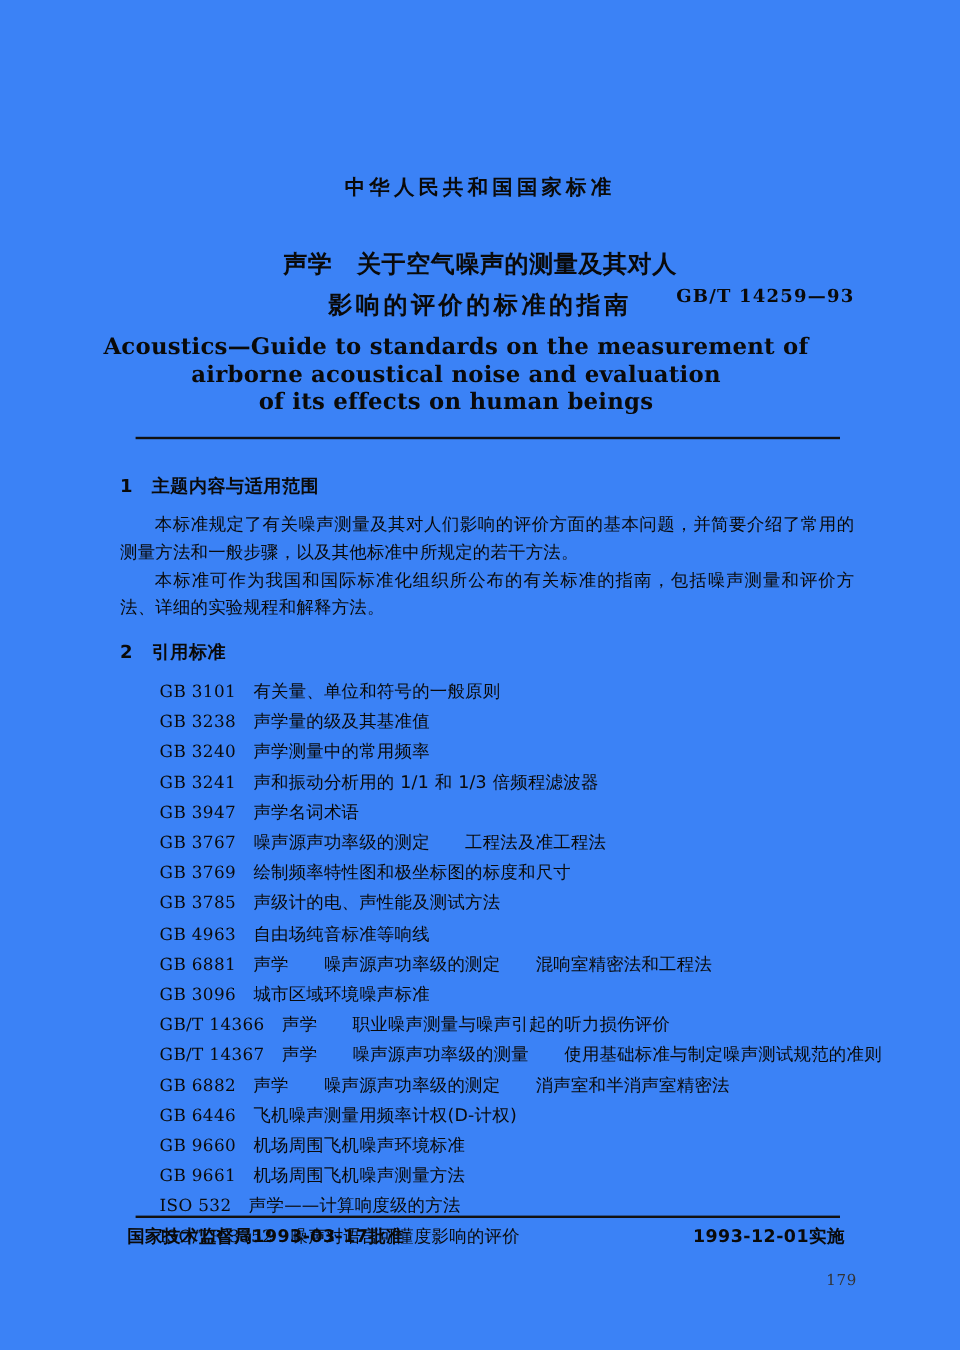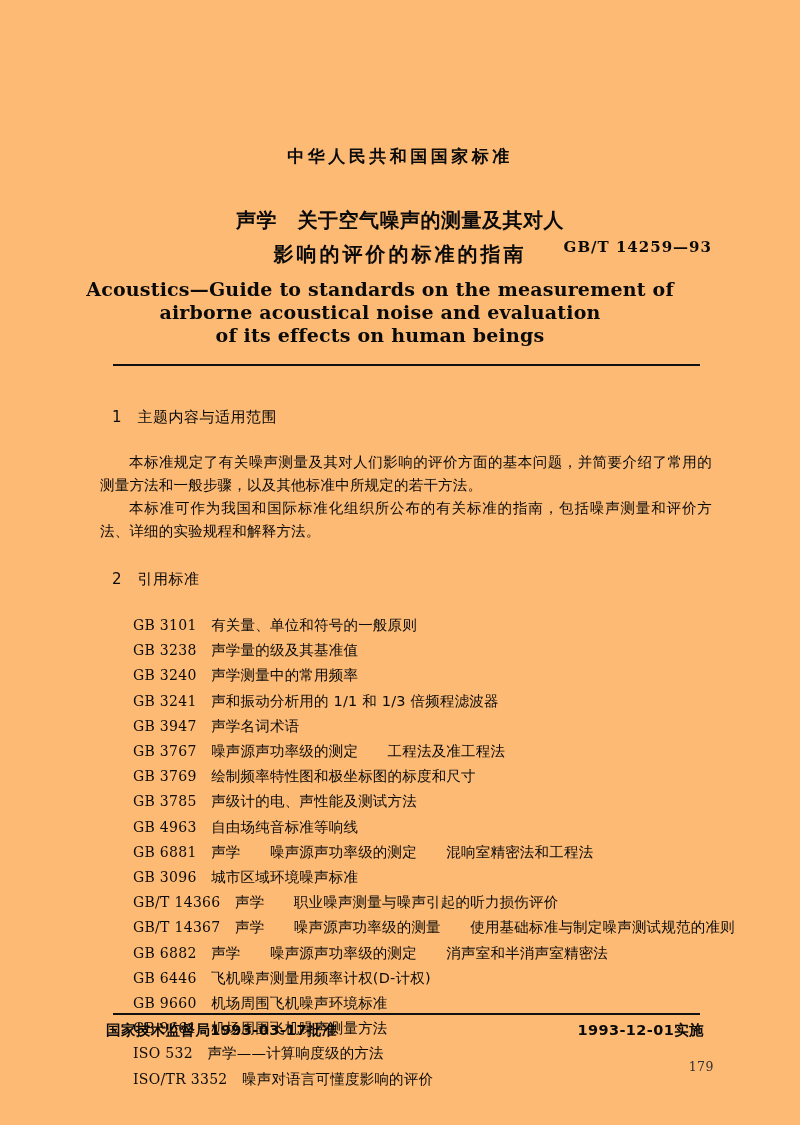--- a/index.html
+++ b/index.html
@@ -10,21 +10,21 @@
   }
   body {
     font-family: "DejaVu Sans", "Liberation Sans", sans-serif;
     color: #0a0a0a;
   }
   .page {
     position: relative;
     width: 800px;
     height: 1125px;
     margin: 0 auto;
-    background: #fdba74;
+    background: #3b82f6;
     overflow: hidden;
   }
 
   
   .national-header {
     position: absolute;
     top: 145px;
     left: 0;
     width: 800px;
     text-align: center;
@@ -98,23 +98,23 @@
   }
   p.para {
     margin: 0;
     font-size: 14.5px;
     line-height: 23px;
     text-align: justify;
     text-indent: 2em;
     letter-spacing: 0.2px;
   }
   .sec-head {
-    margin: 12px;
+    margin: 0;
     font-size: 15px;
-    font-weight: normal;
+    font-weight: bold;
     line-height: 23px;
     letter-spacing: 0.5px;
   }
   .gap-sm { height: 10px; }
   .gap-md { height: 13px; }
 
   .ref-list {
     margin: 0;
     padding: 0;
     list-style: none;

